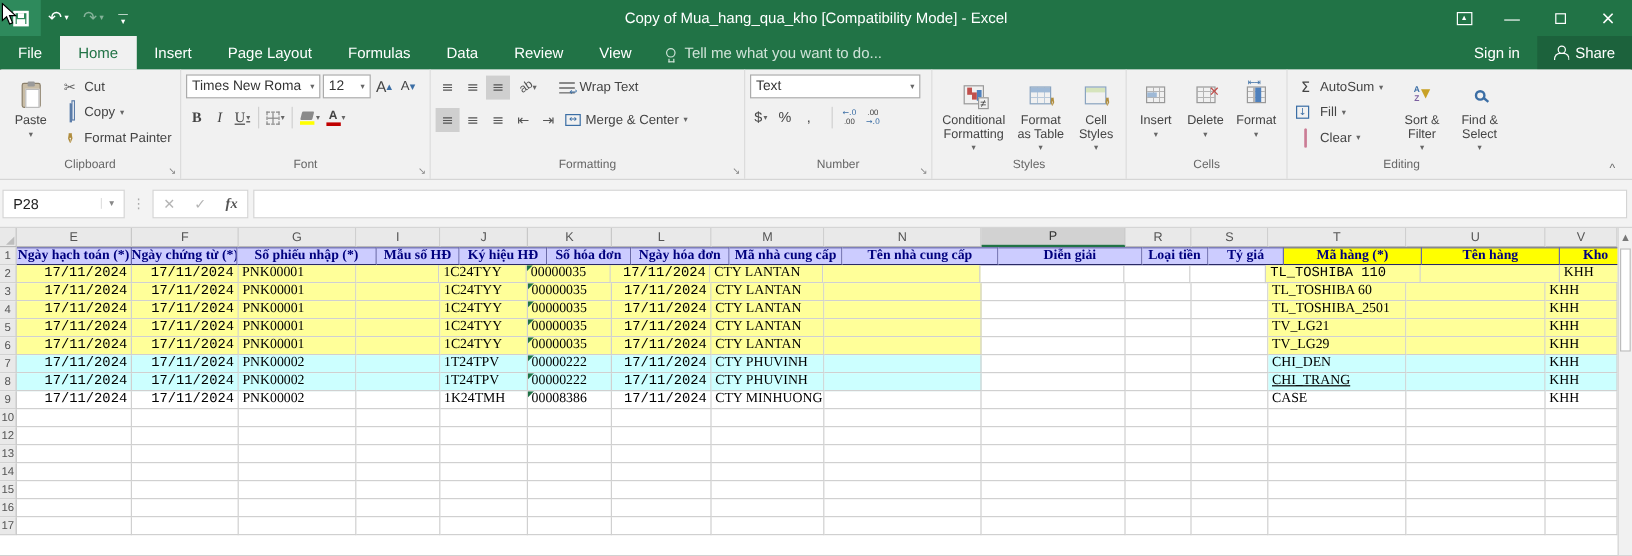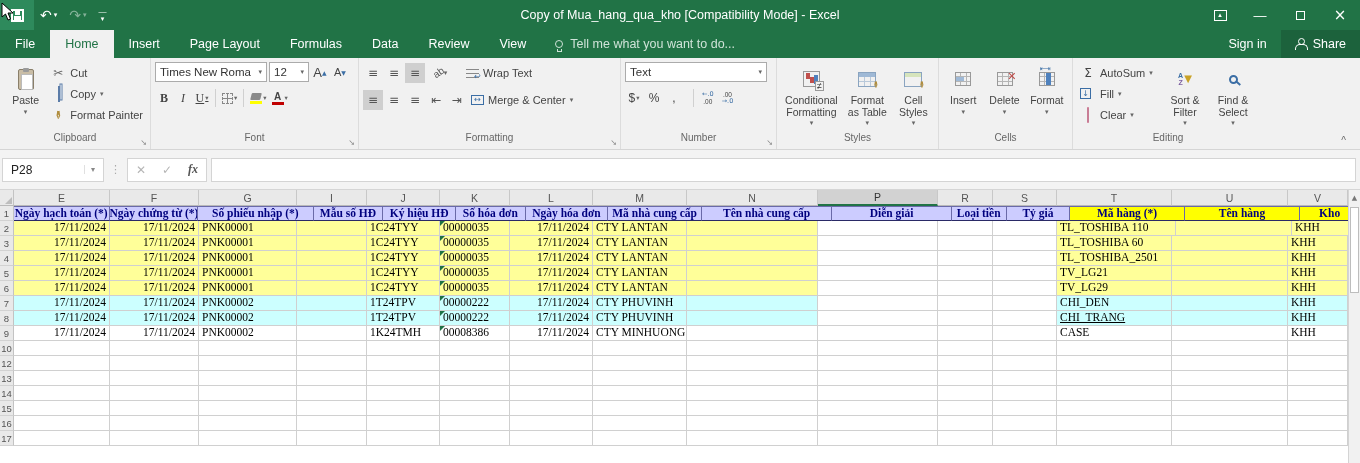--- a/index.html
+++ b/index.html
@@ -145,21 +145,21 @@
   .corner::after { content:""; position:absolute; right:1px; bottom:1px; border-bottom:7px solid #bdbdbd; border-left:7px solid transparent; }
   .colhead { height:100%; background:#e9e9e9; border-right:1px solid #c8c8c8; border-bottom:1px solid #b9b9b9;
     display:flex; align-items:center; justify-content:center; font-size:10.5px; color:#555; }
   .colhead.sel { background:#d2d2d2; border-bottom:2px solid #217346; color:#333; }
   .grow { display:flex; height:15px; }
   .rowhead { width:14px; background:#e9e9e9; border-right:1px solid #c3c3c3; border-bottom:1px solid #d2d2d2;
     display:flex; align-items:center; justify-content:center; font-size:9.5px; color:#555; }
   .cell { height:100%; border-right:1px solid #d0d0d0; border-bottom:1px solid #d0d0d0; position:relative;
     font-family:"Liberation Serif","DejaVu Serif",serif; font-size:11.5px; color:#000; line-height:13px;
     white-space:nowrap; overflow:hidden; }
-  .cell.al-r { text-align:right; padding-right:3px; }
+  .cell.al-r { text-align:right; padding-right:3px;font-family:Liberation Mono, monospace; }
   .cell.al-l { text-align:left; padding-left:3px; }
   .cell.y { background:#ffff99; }
   .cell.c { background:#ccffff; }
   .cell.err::before { content:""; position:absolute; left:0; top:0; border-top:5px solid #1e7145; border-right:5px solid transparent; }
   .hcell { height:100%; background:#ccccff; border-right:1px solid #6a6aa8; border-bottom:1.5px solid #2a2a66;
     border-top:1px solid #6a6aa8; font-family:"Liberation Serif","DejaVu Serif",serif; font-weight:bold;
     font-size:11.5px; color:#00007e; text-align:center; line-height:13px; white-space:nowrap; overflow:hidden; }
   .hcell.hy { background:#ffff00; }
   .vscroll { position:absolute; right:0; top:0; width:12px; bottom:0; background:#f1f1f1; border-left:1px solid #d4d4d4; }
   .vscroll .up { height:15px; display:flex; align-items:center; justify-content:center; font-size:7px; color:#777; }
@@ -546,21 +546,21 @@
           <div class="cell al-l y" style="width: 98px;">PNK00001</div>
           <div class="cell al-l y" style="width: 70px;"></div>
           <div class="cell al-l y" style="width: 73px;">1C24TYY</div>
           <div class="cell al-l y err" style="width: 70px;">00000035</div>
           <div class="cell al-r y" style="width: 83px;">17/11/2024</div>
           <div class="cell al-l y" style="width: 94px;">CTY LANTAN</div>
           <div class="cell al-l y" style="width: 131px;"></div>
           <div class="cell al-l" style="width: 120px;"></div>
           <div class="cell al-l" style="width: 55px;"></div>
           <div class="cell al-l" style="width: 64px;"></div>
-          <div class="cell al-l y" style="width: 119px;">TL_TOSHIBA 110</div>
+          <div class="cell al-l y" style="width: 129px; font-family: Liberation Mono, monospace;">TL_TOSHIBA 110</div>
           <div class="cell al-l y" style="width: 116px;"></div>
           <div class="cell al-l y" style="width: 60px;">KHH</div>
         </div>
         <div class="grow">
           <div class="rowhead">3</div>
           <div class="cell al-r y" style="width: 96px;">17/11/2024</div>
           <div class="cell al-r y" style="width: 89px;">17/11/2024</div>
           <div class="cell al-l y" style="width: 98px;">PNK00001</div>
           <div class="cell al-l y" style="width: 70px;"></div>
           <div class="cell al-l y" style="width: 73px;">1C24TYY</div>

